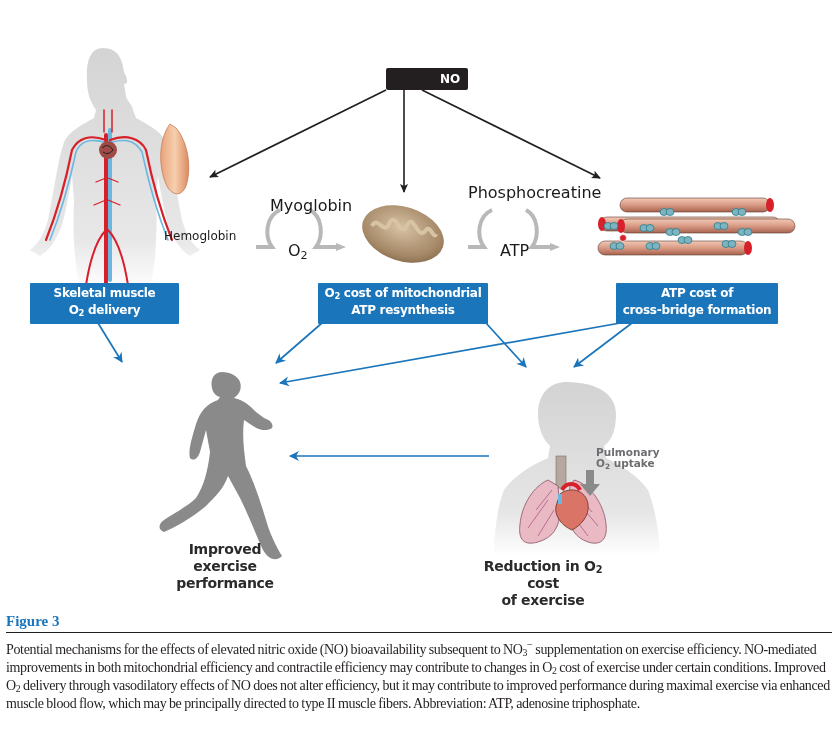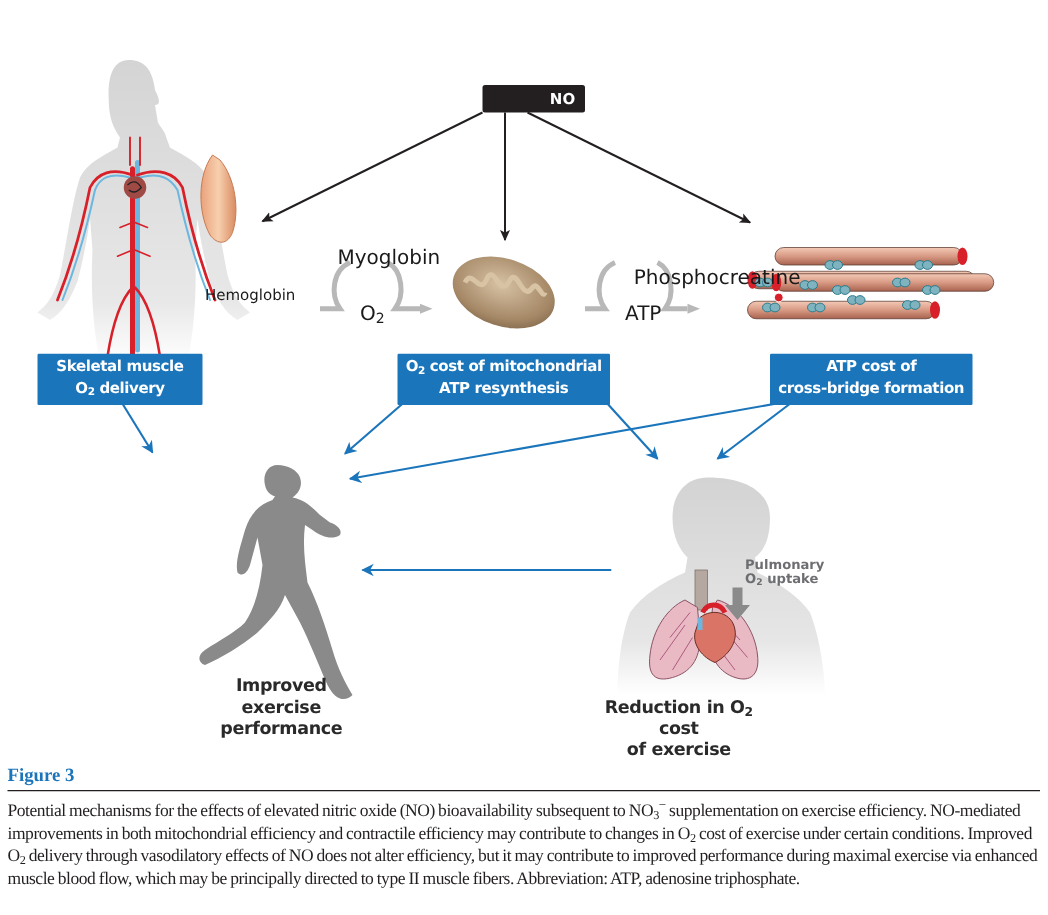--- a/index.html
+++ b/index.html
@@ -158,24 +158,24 @@
     <line x1="632" y1="323" x2="574" y2="367" marker-end="url(#abl)"></line>
     <line x1="489" y1="456" x2="290" y2="456" marker-end="url(#abl)"></line>
   </g>
 </svg>
 
 <div class="nobox">NO</div>
 
 <div class="lbl hemo" style="left:164px; top:203px;margin-top:26px;">Hemoglobin</div>
 <div class="lbl sm" style="left:270px; top:196px;">Myoglobin</div>
 <div class="lbl sm" style="left:288px; top:241px;"><span>O</span><sub>2</sub></div>
-<div class="lbl sm" style="left:468px; top:212px;margin-left:39px;">Phosphocreatine</div>
+<div class="lbl sm" style="left:468px; top:183px;">Phosphocreatine</div>
 <div class="lbl sm" style="left:500px; top:241px;">ATP</div>
 
-<div class="box" style="left:30px; top:283px; width:132px; height:41px;">
+<div class="box" style="left:30px; top:283px; width:149px; height:41px;">
   <div>Skeletal muscle</div>
   <div><span>O</span><sub>2</sub><span> delivery</span></div>
 </div>
 <div class="box" style="left:318px; top:283px; width:170px; height:41px;">
   <div><span>O</span><sub>2</sub><span> cost of mitochondrial</span></div>
   <div>ATP resynthesis</div>
 </div>
 <div class="box" style="left:616px; top:283px; width:162px; height:41px;">
   <div>ATP cost of</div>
   <div>cross-bridge formation</div>

